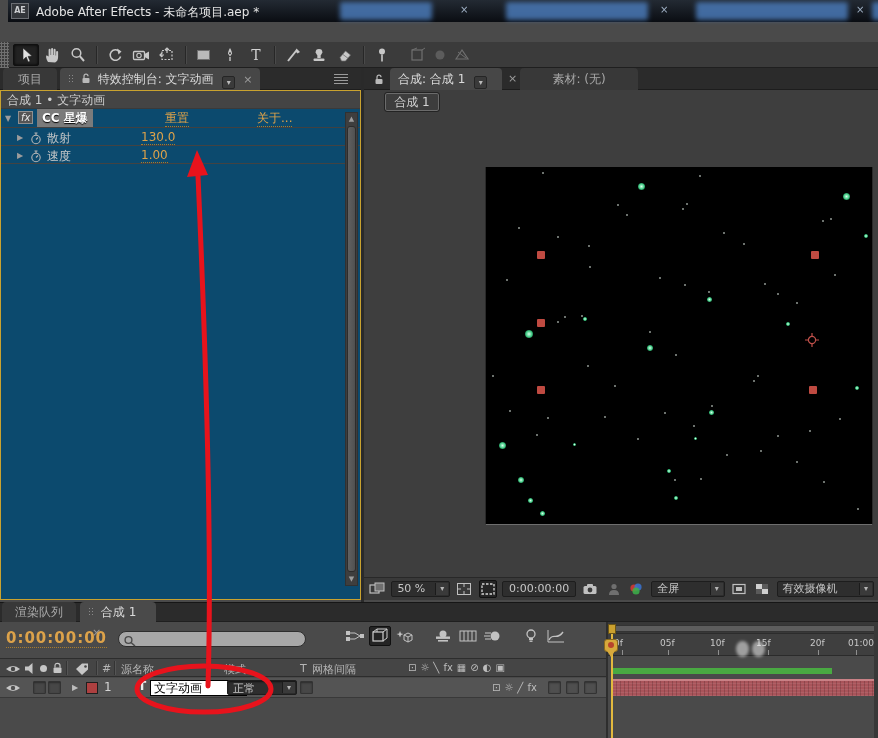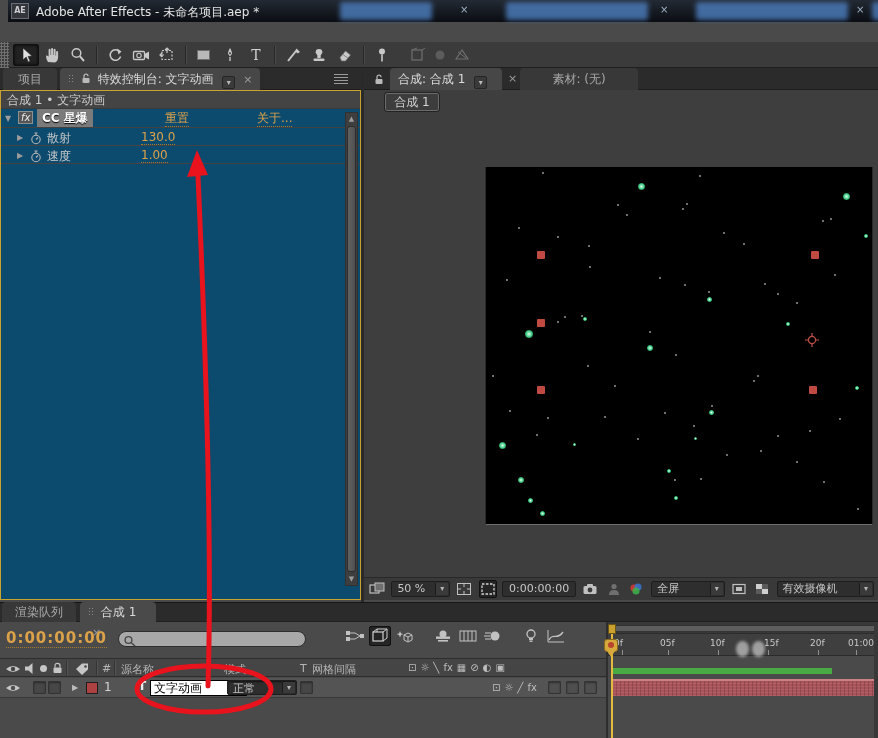--- a/index.html
+++ b/index.html
@@ -628,21 +628,21 @@
   <div class="wa-strip"></div>
   <div class="wa-bar"></div>
   <div class="wa-handle"></div>
   <div class="ruler" id="ruler">
       <div class="rlabel" style="left: 6px;">0f</div>
       <div class="rtick" style="left: 14px;"></div>
       <div class="rlabel" style="left: 52px;">05f</div>
       <div class="rtick" style="left: 60px;"></div>
       <div class="rlabel" style="left: 102px;">10f</div>
       <div class="rtick" style="left: 110px;"></div>
-      <div class="rlabel" style="left: 156px;">15f</div>
+      <div class="rlabel" style="left: 148px;">15f</div>
       <div class="rtick" style="left: 160px;"></div>
       <div class="rlabel" style="left: 202px;">20f</div>
       <div class="rtick" style="left: 210px;"></div>
       <div class="rlabel" style="left: 240px;">01:00f</div>
       <div class="rtick" style="left: 248px;"></div>
     </div>
   <div class="cache-bar"></div>
   <div class="layer-bar"></div>
   <div class="ghost" style="left:736px;top:641px;width:13px;height:16px;"></div>
   <div class="ghost" style="left:752px;top:641px;width:13px;height:16px;"></div>

